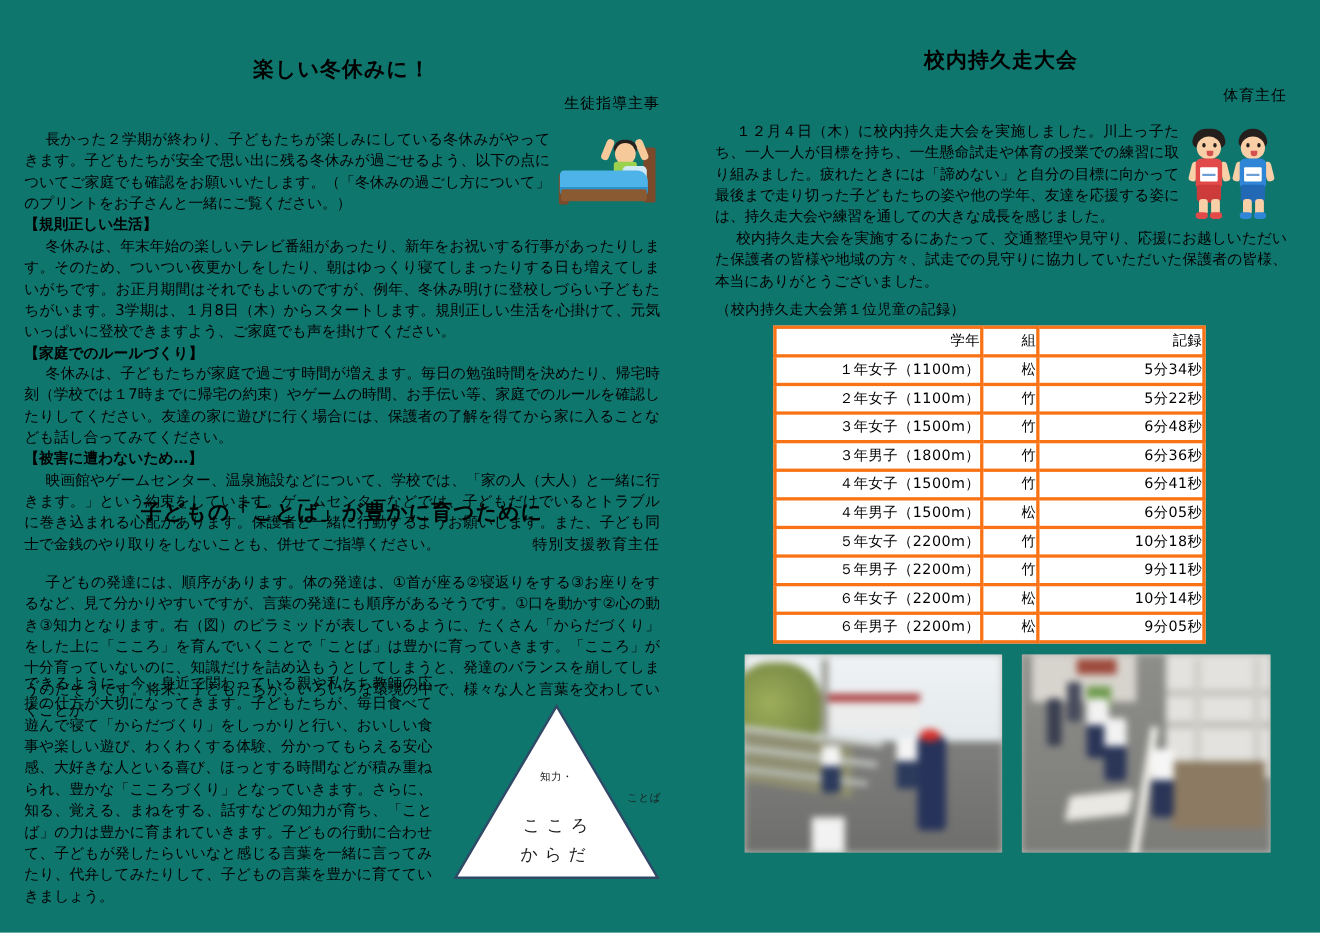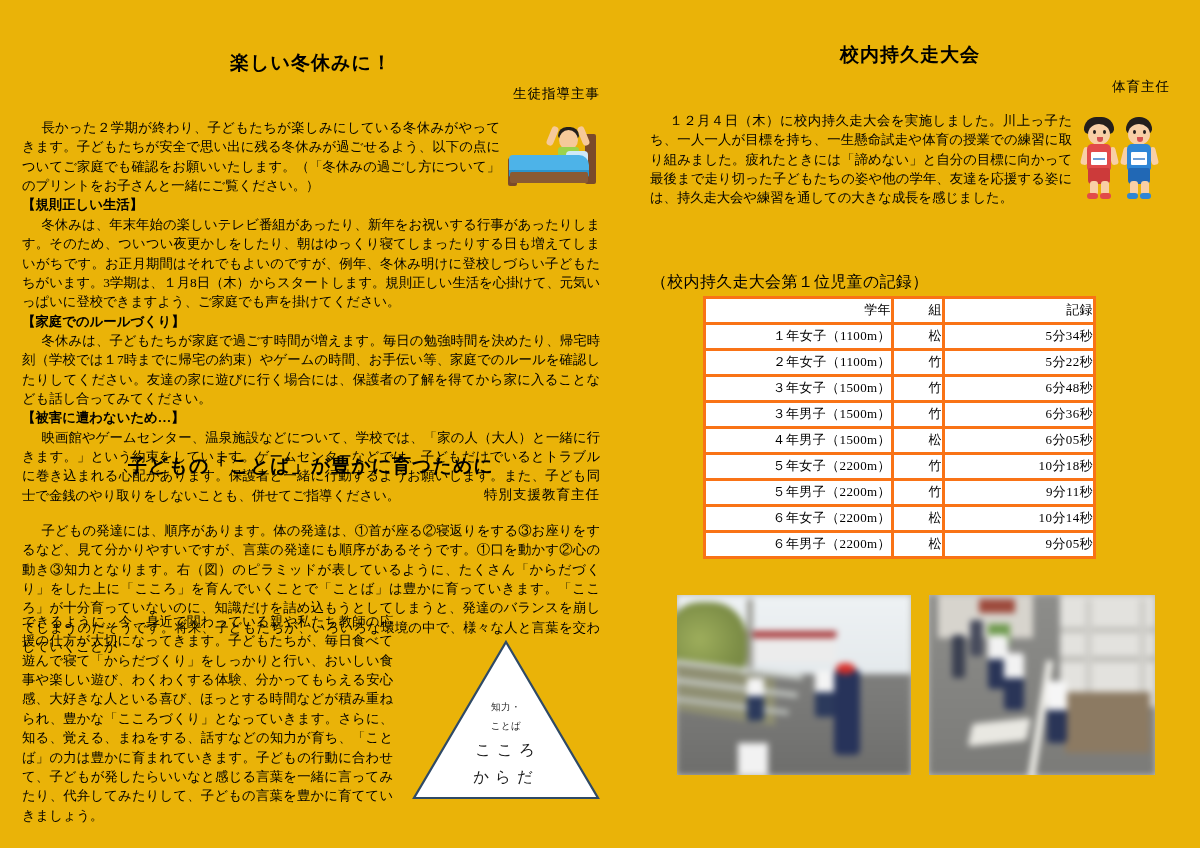--- a/index.html
+++ b/index.html
@@ -9,23 +9,22 @@
     background: #ffffff;
   }
   body {
     font-family: "DejaVu Sans", "Liberation Sans", sans-serif;
     color: #000000;
   }
   #page {
     position: relative;
     width: 1200px;
     height: 848px;
-    background: #eab308;
+    background: #0f766e;
     overflow: hidden;
-    font-family: Liberation Serif, serif;
   }
 
   
   .col {
     position: absolute;
   }
   .article-title {
     font-size: 19px;
     font-weight: bold;
     letter-spacing: 1px;
@@ -182,21 +181,21 @@
     text-align: center;
     white-space: nowrap;
     color: #1a1a1a;
   }
   .pyr-small { font-size: 9.5px; letter-spacing: 0.5px; line-height: 1.55; }
   .pyr-big   { font-size: 15.5px; letter-spacing: 6px; }
 
   
   .table-caption {
     position: absolute;
-    font-size: 16px;
+    font-size: 13px;
     letter-spacing: 0.3px;
   }
   table.records {
     position: absolute;
     border-collapse: collapse;
     font-size: 13px;
     background: #ffffff;
   }
   table.records td, table.records th {
     border: 3px solid #f97316;
@@ -309,21 +308,21 @@
 
   <div class="col body-text" style="left:22px; top:612px; width:371px;">
     <p>できるように、今、身近で関わっている親や私たち教師の応援の仕方が大切になってきます。子どもたちが、毎日食べて遊んで寝て「からだづくり」をしっかりと行い、おいしい食事や楽しい遊び、わくわくする体験、分かってもらえる安心感、大好きな人といる喜び、ほっとする時間などが積み重ねられ、豊かな「こころづくり」となっていきます。さらに、知る、覚える、まねをする、話すなどの知力が育ち、「ことば」の力は豊かに育まれていきます。子どもの行動に合わせて、子どもが発したらいいなと感じる言葉を一緒に言ってみたり、代弁してみたりして、子どもの言葉を豊かに育てていきましょう。</p>
   </div>
 
   <div class="pyramid-wrap" style="left:411px; top:639px; width:190px; height:163px;">
     <svg class="pyramid-svg" width="190" height="163" viewBox="0 0 190 163">
       <polygon points="95,3 187,159 3,159" fill="#ffffff" stroke="#2f4a66" stroke-width="2.2"></polygon>
     </svg>
     <div class="pyr-label pyr-small" style="left:0; right:0; top:61px;">知力・</div>
-    <div class="pyr-label pyr-small" style="left:0; right:0; top:80px;">ことば</div>
+    <div class="pyr-label pyr-small" style="left:0; right:0; top:80px;text-align:right;">ことば</div>
     <div class="pyr-label pyr-big" style="left:4px; right:0; top:101px;">こころ</div>
     <div class="pyr-label pyr-big" style="left:0; right:0; top:128px;">からだ</div>
   </div>
 
   <div class="col" style="left:650px; top:44px; width:520px;">
 
     <div class="article-title">校内持久走大会</div>
 
     <div class="byline" style="margin-top:12px;">体育主任</div>
 
@@ -362,20 +361,21 @@
             <div class="r-shorts blue"></div>
             <div class="r-leg l"></div>
               <div class="r-leg r"></div>
             <div class="r-shoe l blue"></div>
               <div class="r-shoe r blue"></div>
           </div>
         </div>
       </div>
 
       <p class="indent">１２月４日（木）に校内持久走大会を実施しました。川上っ子たち、一人一人が目標を持ち、一生懸命試走や体育の授業での練習に取り組みました。疲れたときには「諦めない」と自分の目標に向かって最後まで走り切った子どもたちの姿や他の学年、友達を応援する姿には、持久走大会や練習を通しての大きな成長を感じました。</p>
+      <p class="indent">校内持久走大会を実施するにあたって、交通整理や見守り、応援にお越しいただいた保護者の皆様や地域の方々、試走での見守りに協力していただいた保護者の皆様、本当にありがとうございました。</p>
     </div>
   </div>
 
   <div class="table-caption" style="left:651px; top:272px;">（校内持久走大会第１位児童の記録）</div>
 
   <table class="records" style="left:703px; top:296px;">
     <thead>
       <tr>
         <th class="c-grade">学年</th>
         <th class="c-class">組</th>
@@ -392,23 +392,28 @@
           <td>２年女子（1100m）</td>
           <td>竹</td>
           <td>5分22秒</td>
         </tr>
       <tr>
           <td>３年女子（1500m）</td>
           <td>竹</td>
           <td>6分48秒</td>
         </tr>
       <tr>
-          <td>３年男子（1500m）</td>
+          <td>３年男子（1800m）</td>
           <td>竹</td>
           <td>6分36秒</td>
+        </tr>
+      <tr>
+          <td>４年女子（1500m）</td>
+          <td>竹</td>
+          <td>6分41秒</td>
         </tr>
       <tr>
           <td>４年男子（1500m）</td>
           <td>松</td>
           <td>6分05秒</td>
         </tr>
       <tr>
           <td>５年女子（2200m）</td>
           <td>竹</td>
           <td>10分18秒</td>

